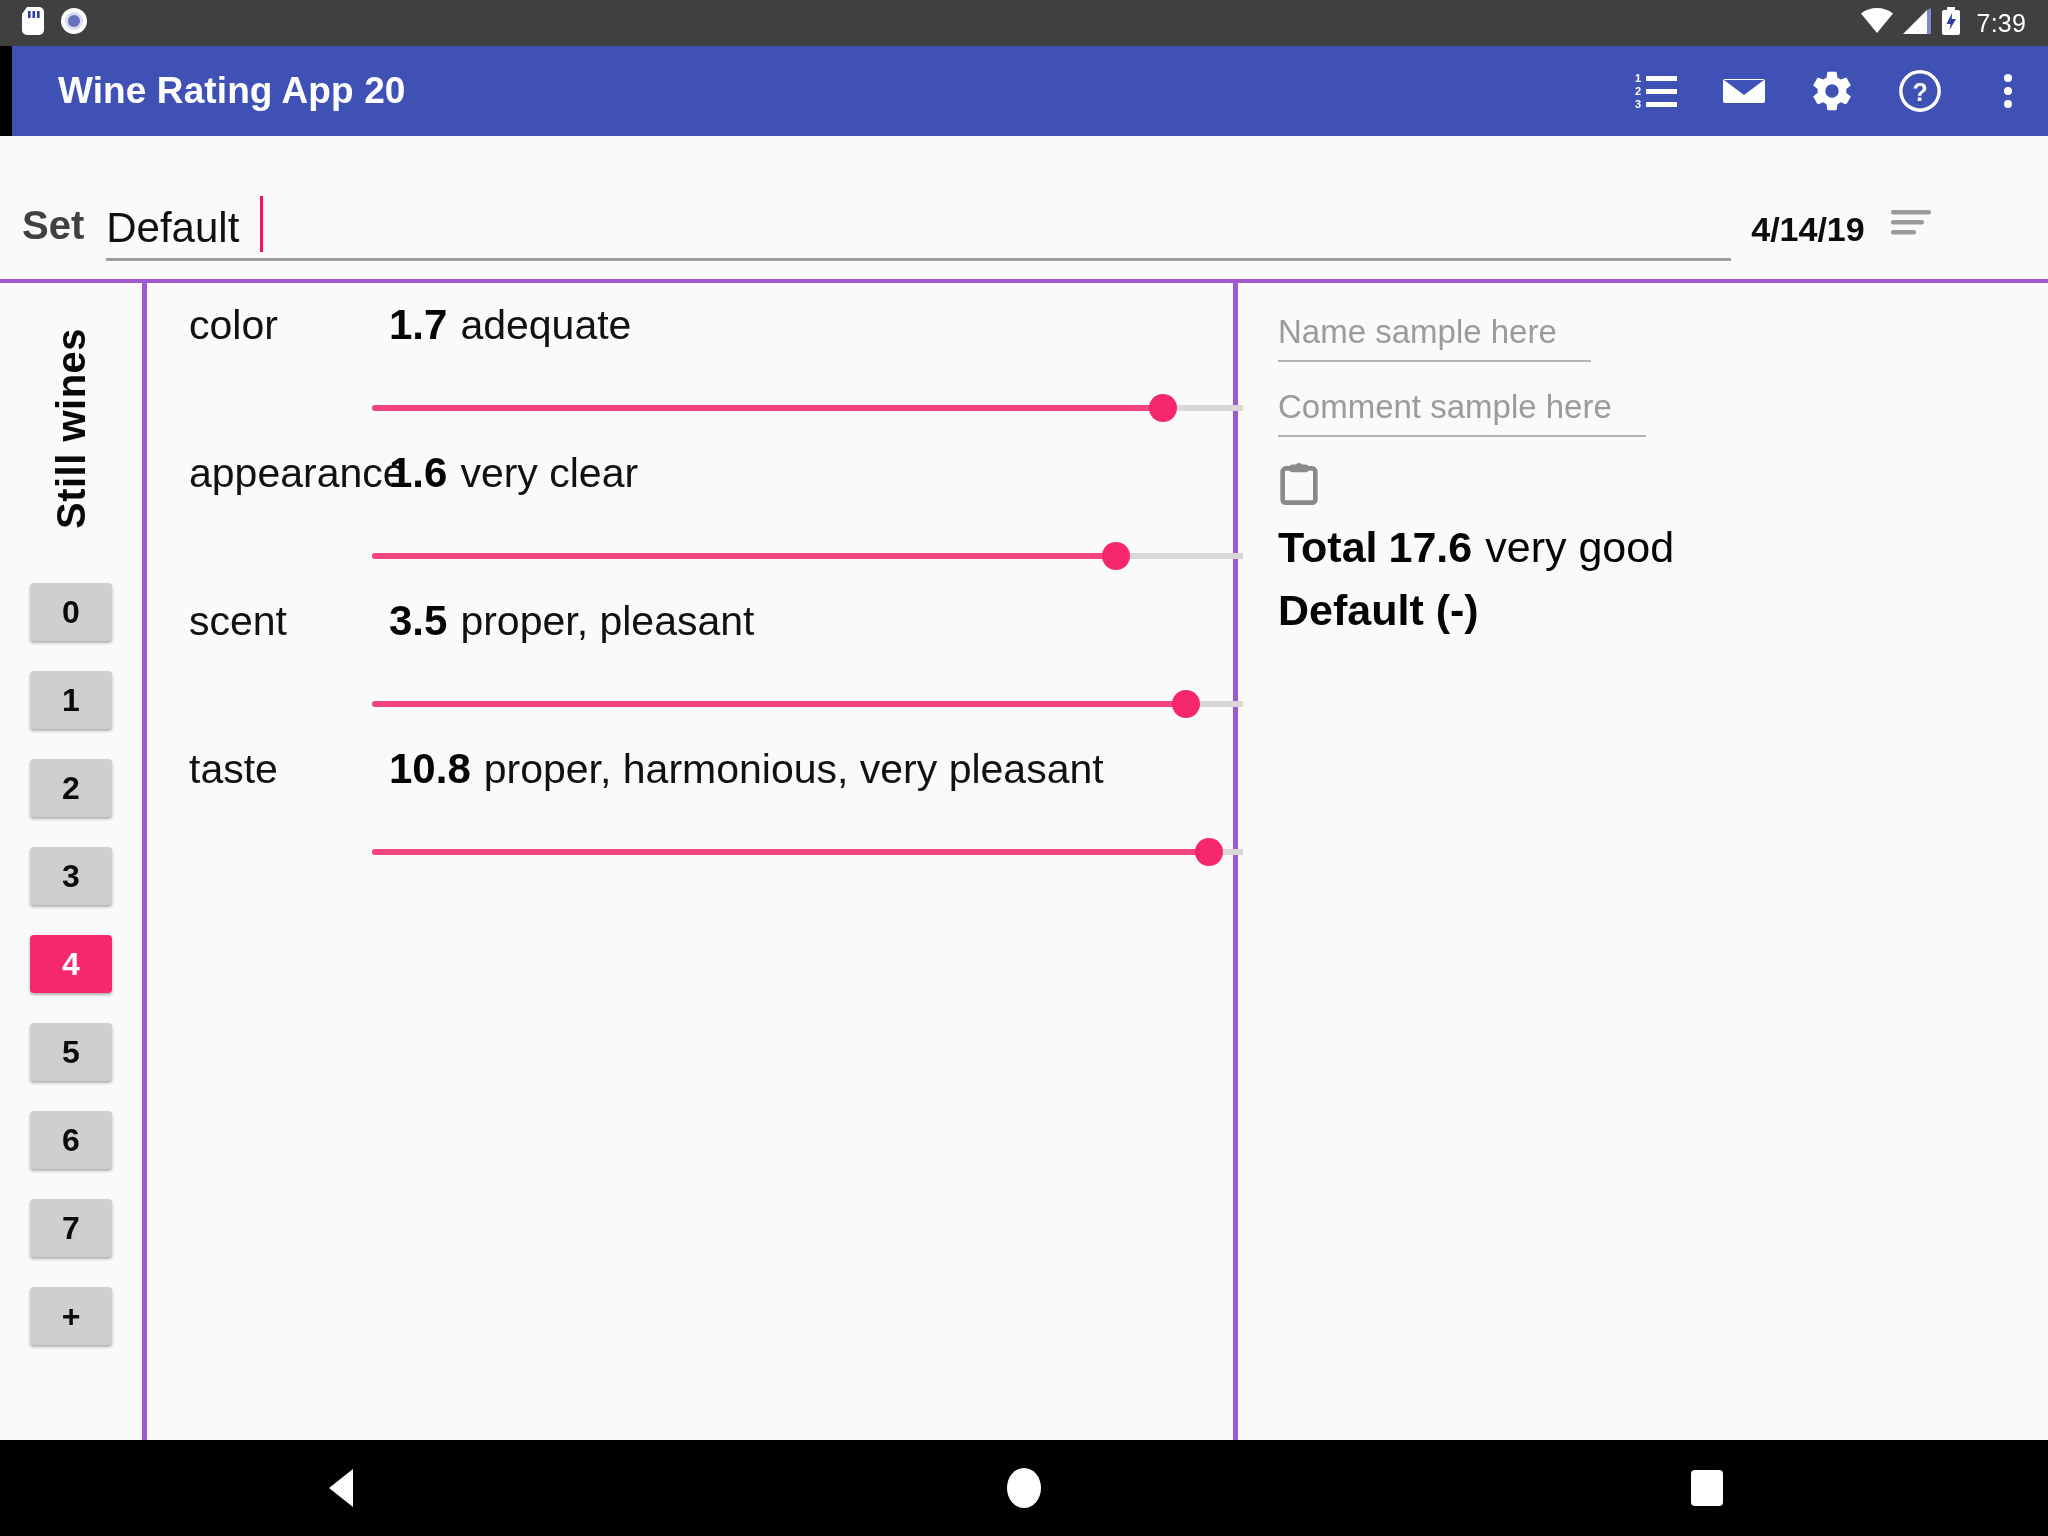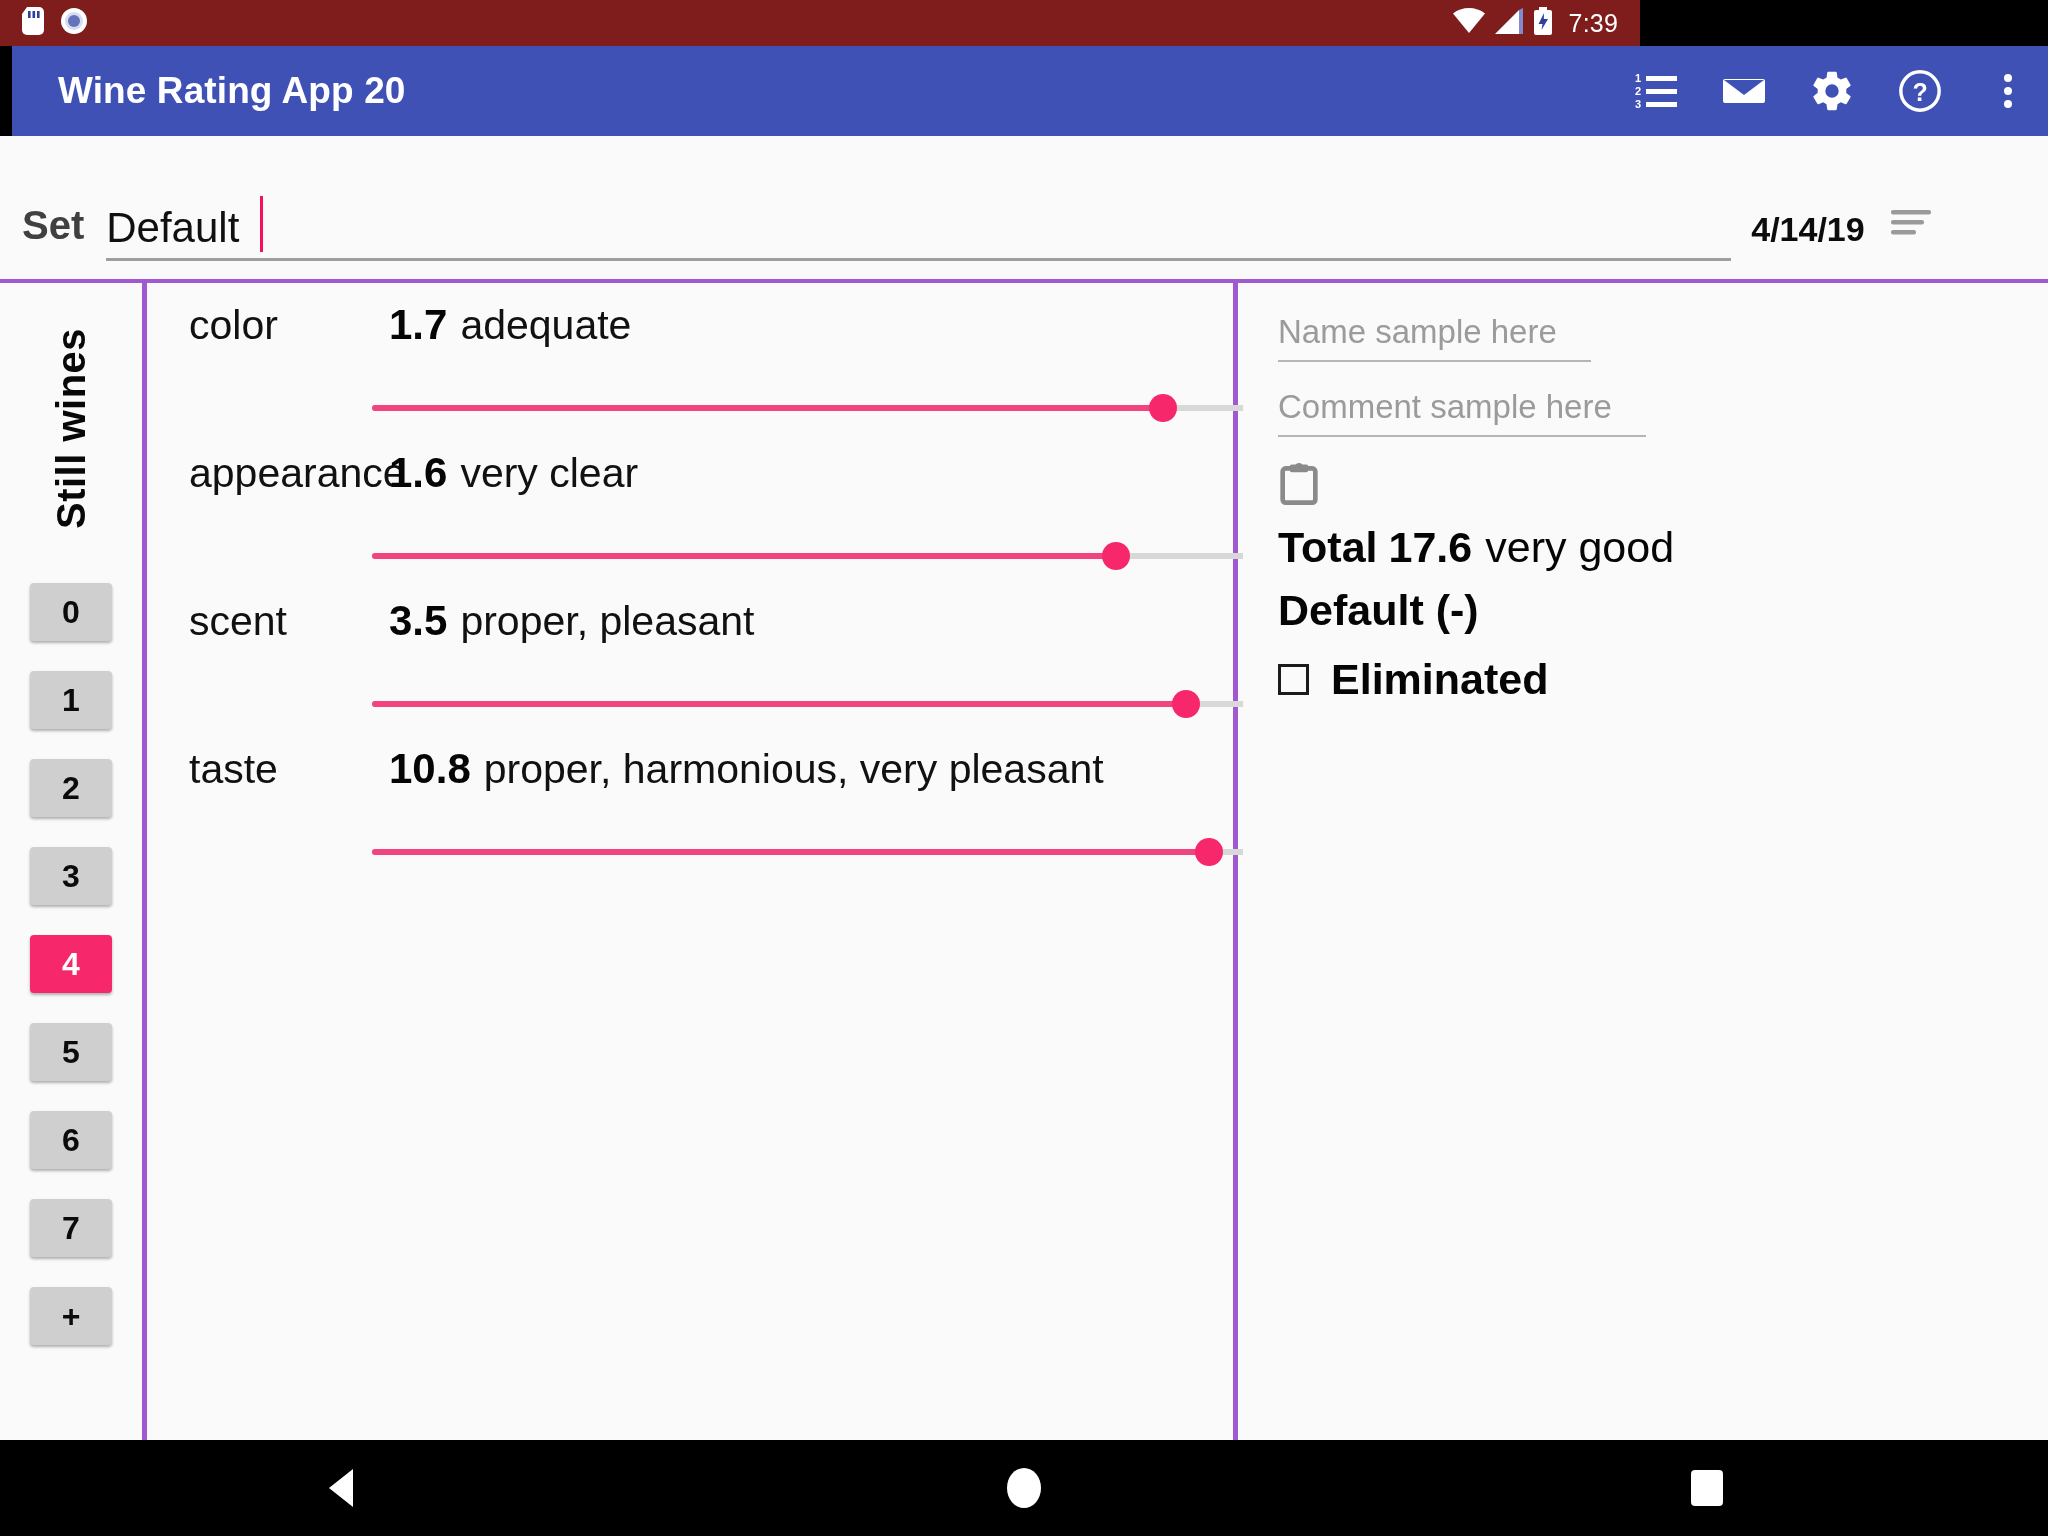--- a/index.html
+++ b/index.html
@@ -7,22 +7,22 @@
     width: 2048px; height: 1536px;
     background: #000;
     font-family: "Liberation Sans", sans-serif;
     overflow: hidden;
   }
   #app { position: relative; width: 2048px; height: 1536px; }
 
   
   .statusbar {
     position: absolute; top: 0; left: 0;
-    width: 1640px; height: 46px;
-    background: #7f1d1d;
+    width: 2048px; height: 46px;
+    background: #404040;
     display: flex; align-items: center;
     padding: 0 22px;
     color: #fff;
   }
   .sb-left { display: flex; align-items: center; gap: 16px; }
   .sb-right { margin-left: auto; display: flex; align-items: center; gap: 10px; }
   .sb-time { font-size: 25px; font-weight: 400; letter-spacing: .2px; margin-left: 6px; }
 
   
   .appbar {
@@ -402,24 +402,20 @@
       </div>
 
       <div class="total-line">
         <span class="b">Total</span>
         <span class="n">17.6</span>
         <span>very good</span>
       </div>
 
       <div class="ranking-line">Default (-)</div>
 
-      <div class="elim-row">
-        <span class="elim-box"></span>
-        <span class="elim-label">Eliminated</span>
-      </div>
 
     </div>
 
   </div>
 
   <div class="navbar">
     <div class="nav-btn">
         <span class="nav-back"></span>
       </div>
     <div class="nav-btn">

